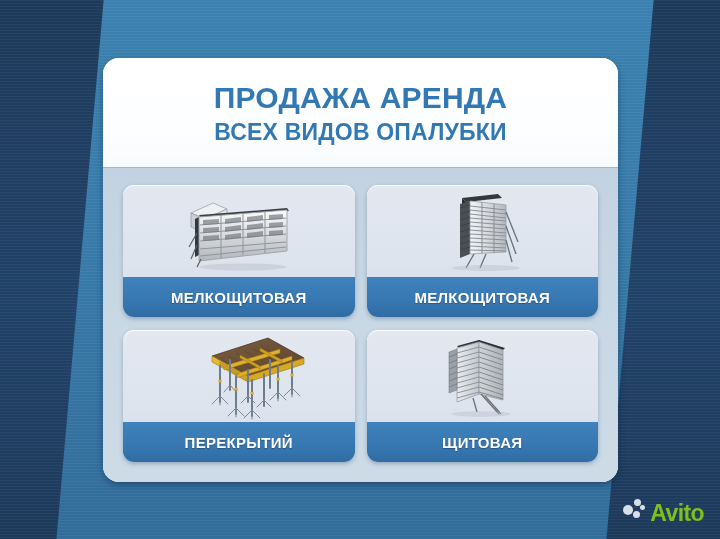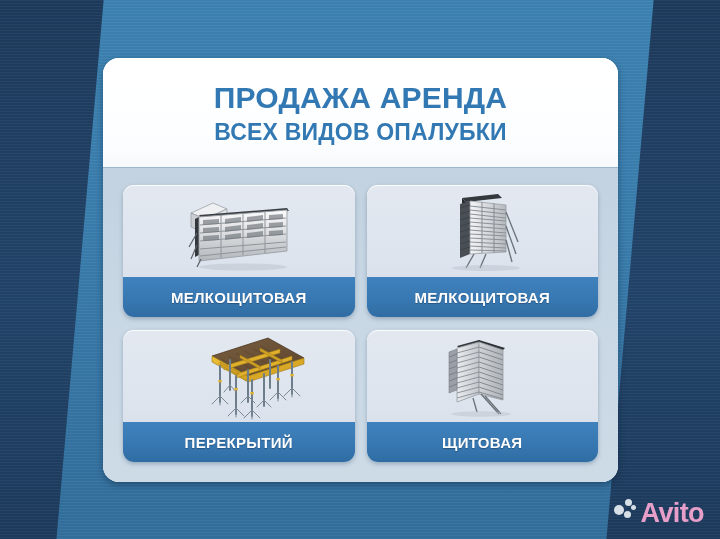--- a/index.html
+++ b/index.html
@@ -164,22 +164,22 @@
     position: absolute;
     display: block;
     border-radius: 50%;
     background: #e8eef3;
   }
   .avito-dots i.d1 { width: 10px; height: 10px; left: 0;    top: 6px; }
   .avito-dots i.d2 { width: 7px;  height: 7px;  left: 11px; top: 0px; }
   .avito-dots i.d3 { width: 7px;  height: 7px;  left: 10px; top: 12px; }
   .avito-dots i.d4 { width: 5px;  height: 5px;  left: 17px; top: 6px; }
   .avito-word {
-    color: #f9a8d4;
-    font-size: 27px;
+    color: #84cc16;
+    font-size: 23px;
     font-weight: bold;
     letter-spacing: -0.6px;
     line-height: 27px;
     margin-top: 8px;
   }
 </style>
 </head>
 <body>
 
 <div class="stage">

